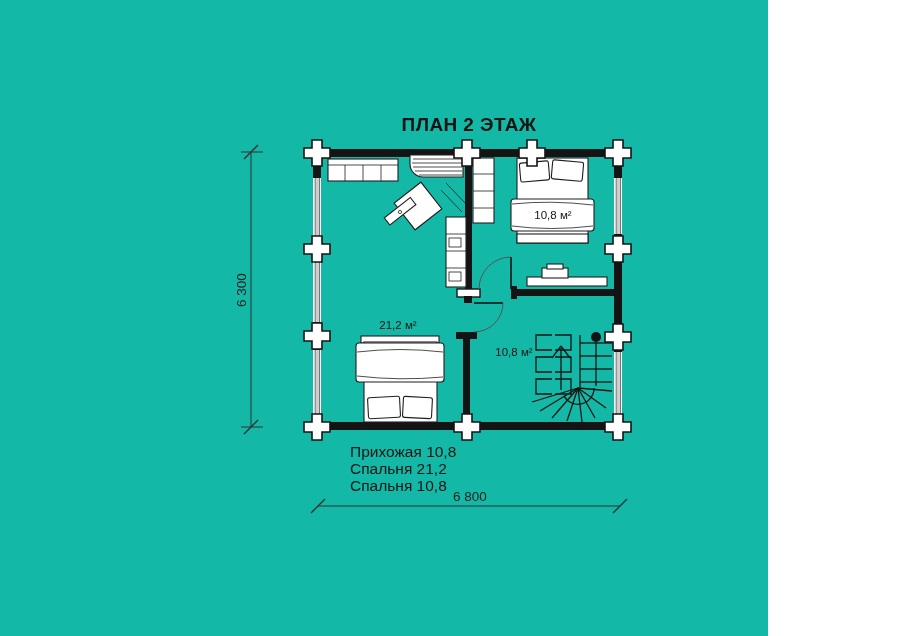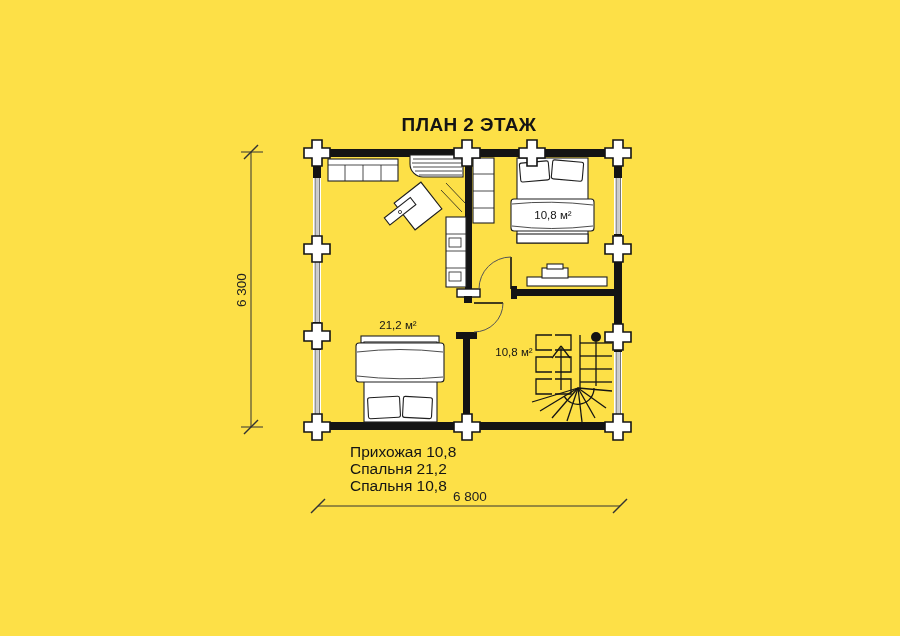--- a/index.html
+++ b/index.html
@@ -1,16 +1,16 @@
 <!DOCTYPE html>
 <html><head>
 <meta charset="utf-8">
 <style>
   html,body{margin:0;padding:0;background:#ffffff;}
-  .page{position:relative;width:900px;height:636px;background:#fde047;overflow:hidden;
+  .page{position:relative;width:768px;height:636px;background:#14b8a6;overflow:hidden;
         font-family:"Liberation Sans",sans-serif;}
   svg{display:block;}
   svg text{font-family:"Liberation Sans",sans-serif;fill:#141414;}
   .t-title{font-size:19px;font-weight:bold;letter-spacing:.4px;}
   .t-legend{font-size:15.5px;}
   .t-dim{font-size:13.5px;fill:#222;}
   .t-room{font-size:11.5px;}
   .wall{fill:#141414;stroke:none;}
   .furn{fill:#ffffff;stroke:#1f1f1f;stroke-width:1.1;}
   .furn-thin{fill:none;stroke:#1f1f1f;stroke-width:.8;}

